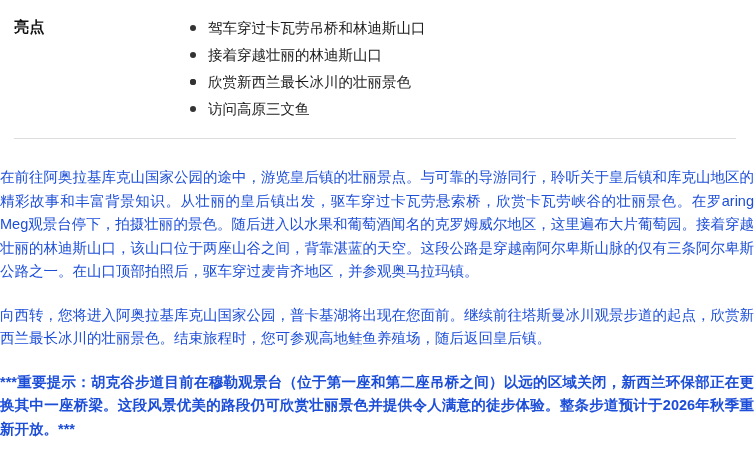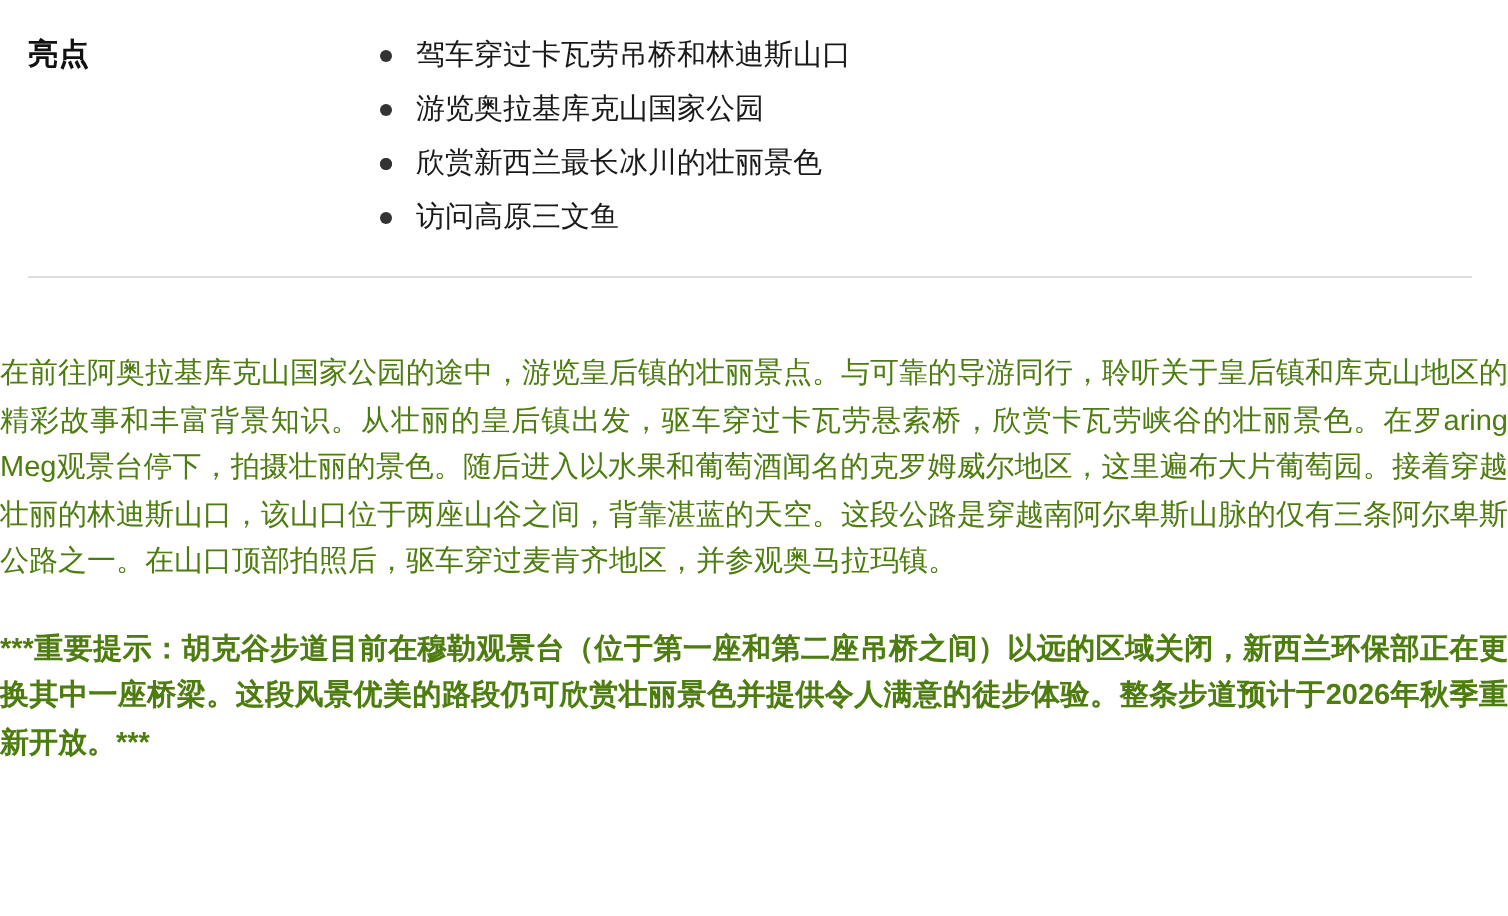--- a/index.html
+++ b/index.html
@@ -81,52 +81,53 @@
   
   #description-section {
     position: absolute;
     top: 158px;
     left: 0;
     right: 0;
   }
   .desc-para {
     font-size: 14.5px;
     line-height: 23.5px;
-    color: #4d7c0f;
-    margin: 18px 0 20px 0;
+    color: #1d4ed8;
+    margin: 8px 0 20px 0;
     text-align: justify;
     text-justify: inter-ideograph;
   }
   .desc-para:last-child {
     margin-bottom: 0;
   }
   .desc-para.important {
     font-weight: bold;
   }
 </style>
 </head>
 <body>
 
 <div class="page">
 
   <div class="section" id="highlights-section">
     <div class="section-label">亮点</div>
     <div class="section-body">
       <ul class="highlight-list">
         <li><span class="bullet"></span><span>驾车穿过卡瓦劳吊桥和林迪斯山口</span></li>
-        <li><span class="bullet"></span><span>游览奥拉基库克山国家公园</span></li>
+        <li><span class="bullet"></span><span>接着穿越壮丽的林迪斯山口</span></li>
         <li><span class="bullet"></span></li>
         <li><span class="bullet"></span><span>欣赏新西兰最长冰川的壮丽景色</span></li>
         <li><span class="bullet"></span><span>访问高原三文鱼</span></li>
       </ul>
     </div>
   </div>
 
   <div class="divider" style="top: 138px;"></div>
 
   <div class="section" id="description-section">
     <div class="section-body">
       <p class="desc-para">在前往阿奥拉基库克山国家公园的途中，游览皇后镇的壮丽景点。与可靠的导游同行，聆听关于皇后镇和库克山地区的精彩故事和丰富背景知识。从壮丽的皇后镇出发，驱车穿过卡瓦劳悬索桥，欣赏卡瓦劳峡谷的壮丽景色。在罗aring Meg观景台停下，拍摄壮丽的景色。随后进入以水果和葡萄酒闻名的克罗姆威尔地区，这里遍布大片葡萄园。接着穿越壮丽的林迪斯山口，该山口位于两座山谷之间，背靠湛蓝的天空。这段公路是穿越南阿尔卑斯山脉的仅有三条阿尔卑斯公路之一。在山口顶部拍照后，驱车穿过麦肯齐地区，并参观奥马拉玛镇。</p>
+      <p class="desc-para">向西转，您将进入阿奥拉基库克山国家公园，普卡基湖将出现在您面前。继续前往塔斯曼冰川观景步道的起点，欣赏新西兰最长冰川的壮丽景色。结束旅程时，您可参观高地鲑鱼养殖场，随后返回皇后镇。</p>
       <p class="desc-para important">***重要提示：胡克谷步道目前在穆勒观景台（位于第一座和第二座吊桥之间）以远的区域关闭，新西兰环保部正在更换其中一座桥梁。这段风景优美的路段仍可欣赏壮丽景色并提供令人满意的徒步体验。整条步道预计于2026年秋季重新开放。***</p>
     </div>
   </div>
 
 </div>
 
 </body></html>

